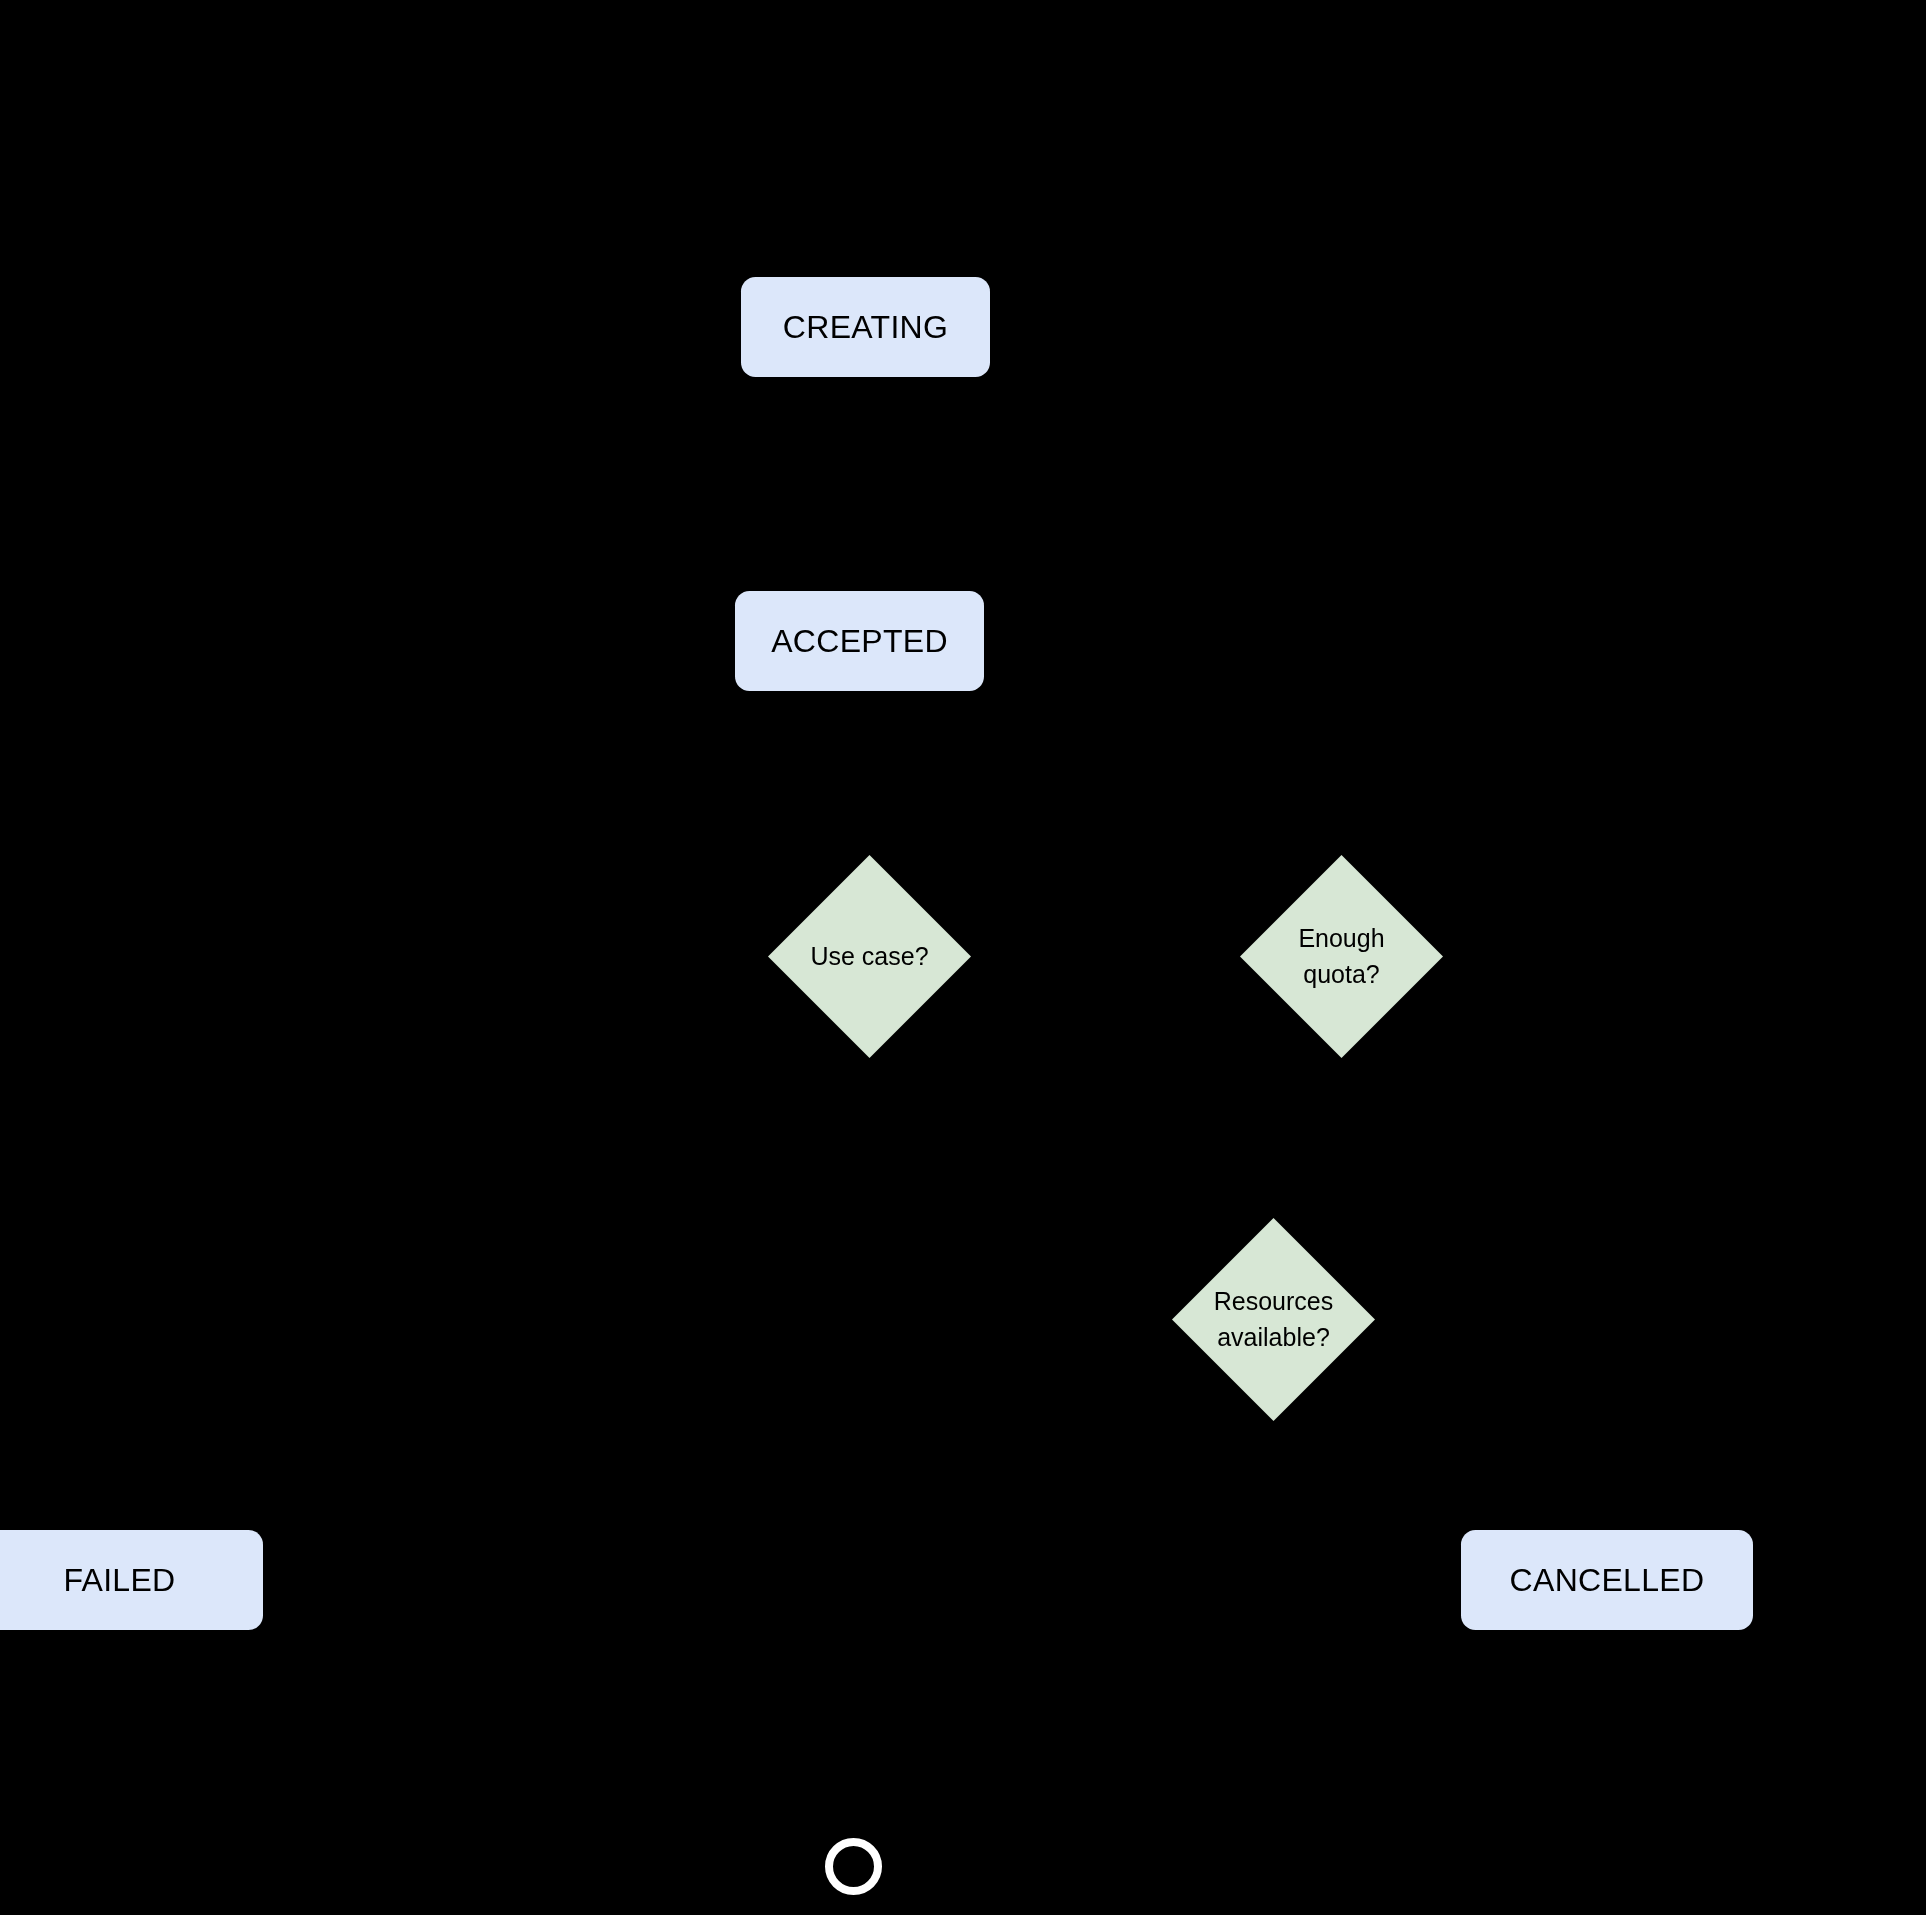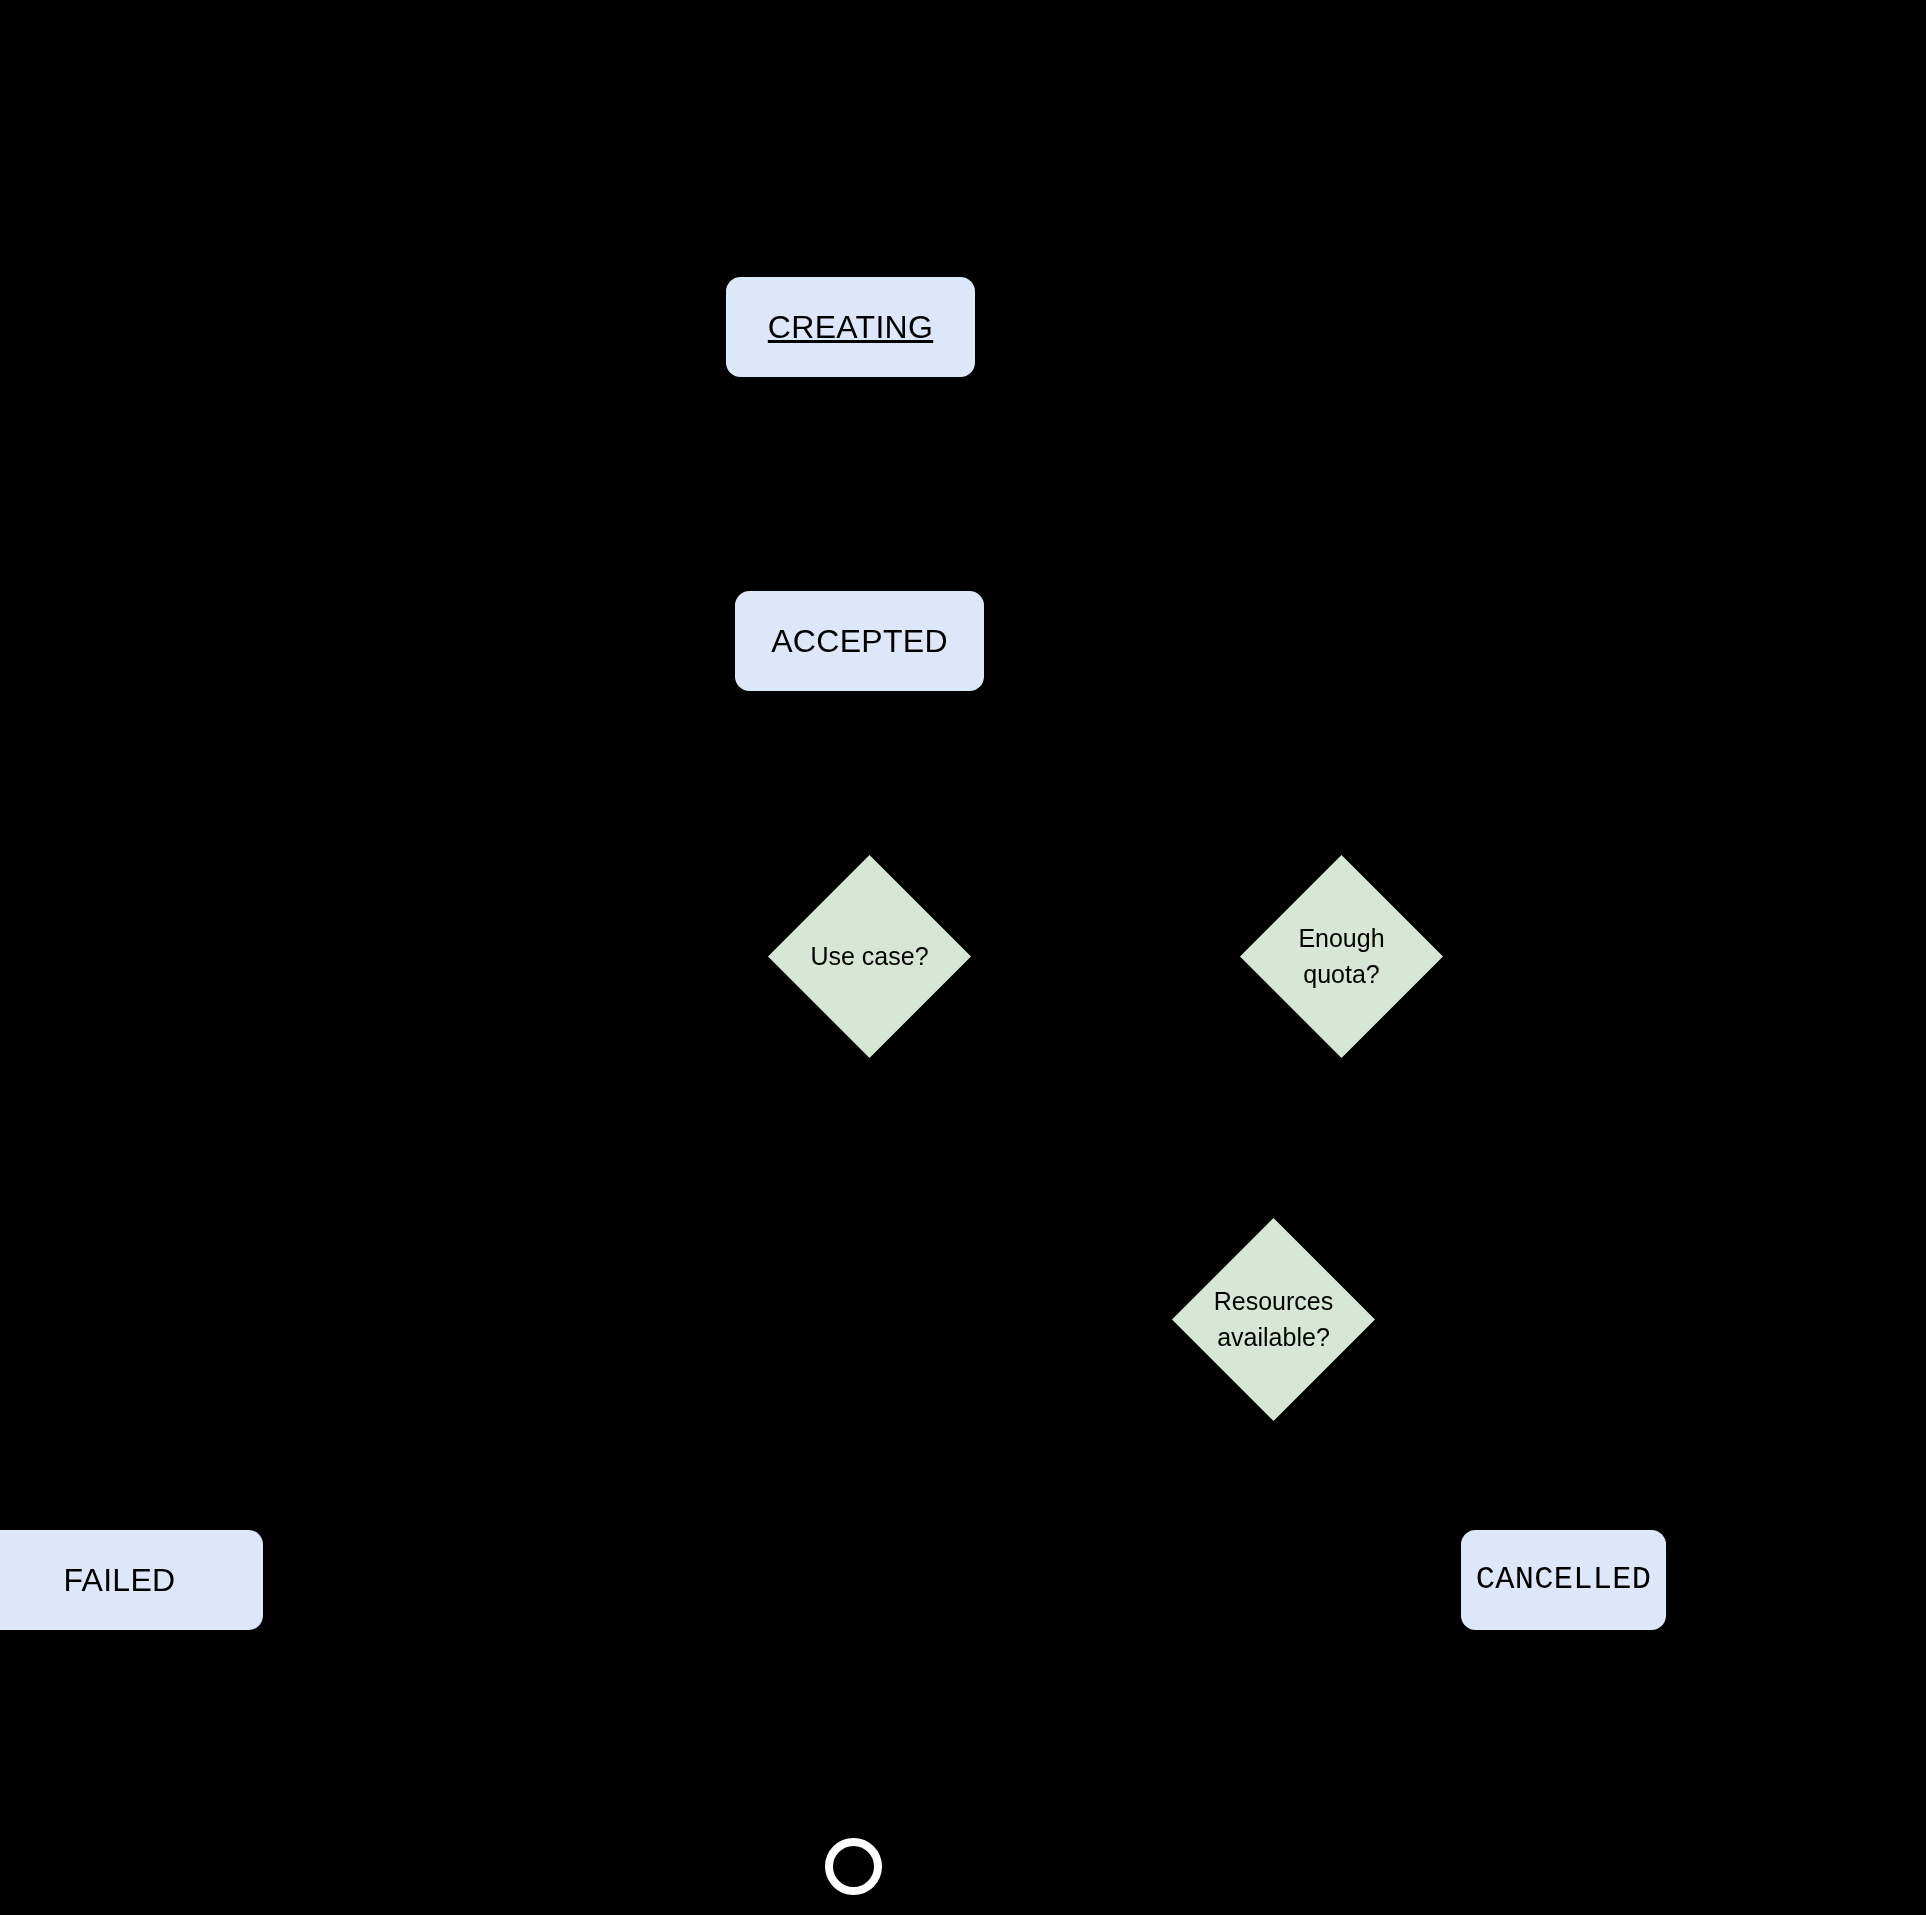--- a/index.html
+++ b/index.html
@@ -83,21 +83,21 @@
       <path d="M1664 1338 L1664 1655"></path>
       <path d="M1664 1338 L1664 1500 L2466 1500 L2466 1658"></path>
       <path d="M862 2050 L862 3060 L510 3060"></path>
       <path d="M1664 2048 L1664 2958"></path>
       <path d="M2466 2050 L2466 2360"></path>
       <path d="M2466 2750 L2466 3060 L2830 3060"></path>
       <path d="M1664 3155 L1664 3560"></path>
     </g>
   </svg>
 
-  <div class="node state-box" style="left:726px; top:277px; width:249px; height:100px;text-decoration:underline;">
+  <div class="node state-box" style="left:741px; top:277px; width:249px; height:100px;">
     <span>CREATING</span>
   </div>
 
   <div class="node state-box" style="left:735px; top:591px; width:249px; height:100px;">
     <span>ACCEPTED</span>
   </div>
 
 
   <div class="node decision" style="left:768px; top:855px; width:203px; height:203px;">
     <span class="dia-shape"></span>
@@ -120,20 +120,20 @@
       <span>Resources</span><br>
       <span>available?</span>
     </span>
   </div>
 
   <div class="node state-box" style="left:-24px; top:1530px; width:287px; height:100px;">
     <span>FAILED</span>
   </div>
 
 
-  <div class="node state-box" style="left:1461px; top:1530px; width:205px; height:100px;font-family:Liberation Mono, monospace;">
+  <div class="node state-box" style="left:1461px; top:1530px; width:292px; height:100px;">
     <span>CANCELLED</span>
   </div>
 
   <div class="end-marker" style="left:825px; top:1838px; width:57px; height:57px;"></div>
 
 </div>
 
 
 </body></html>

